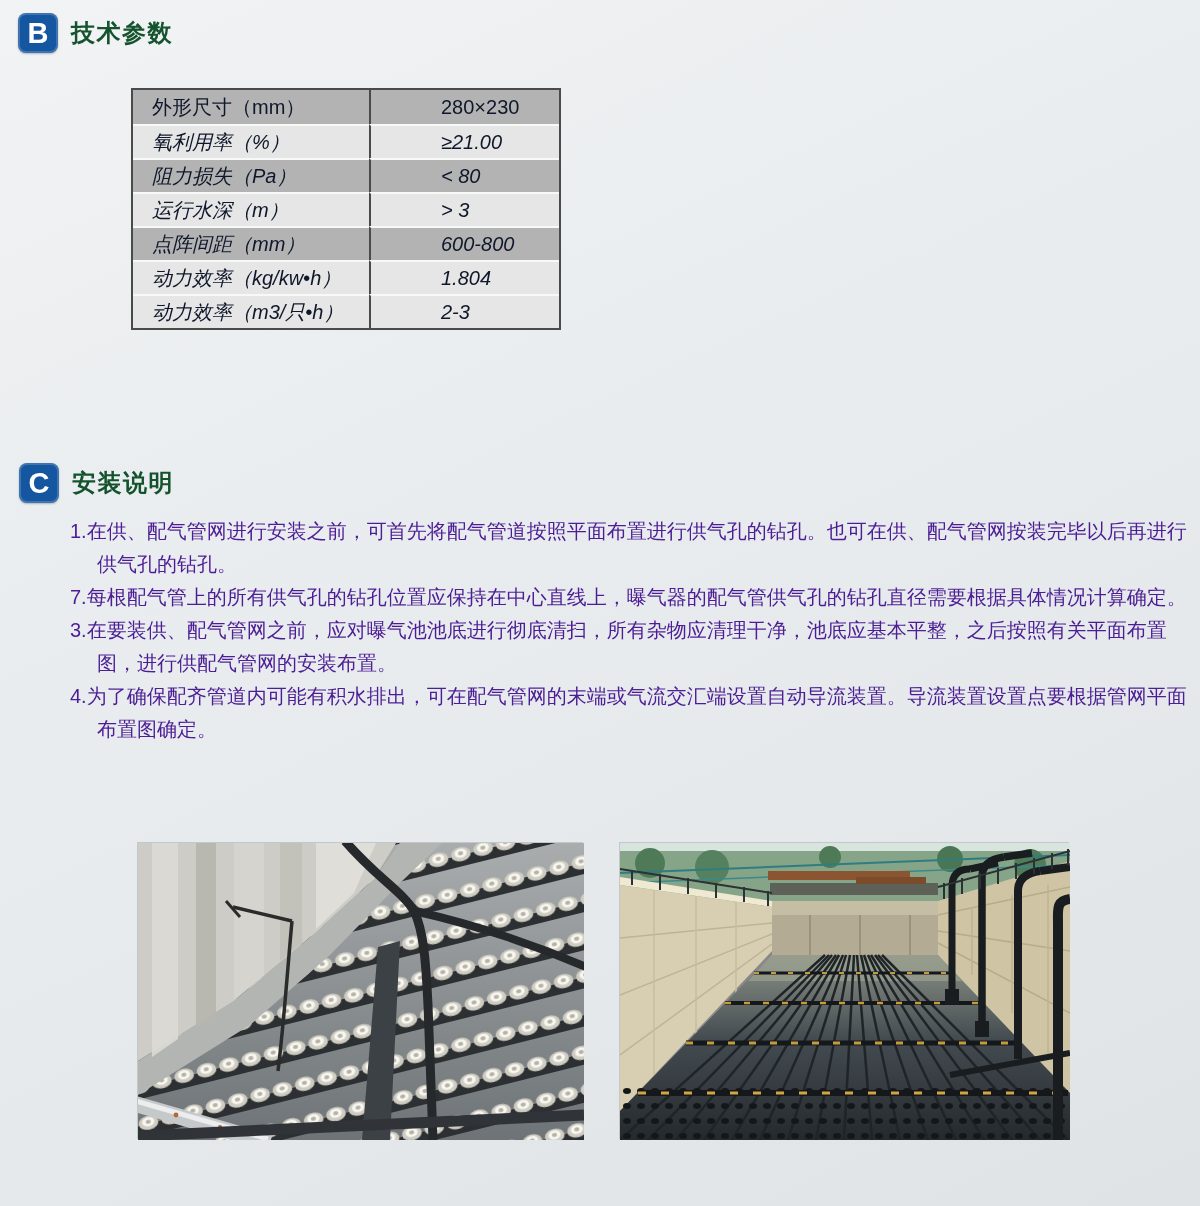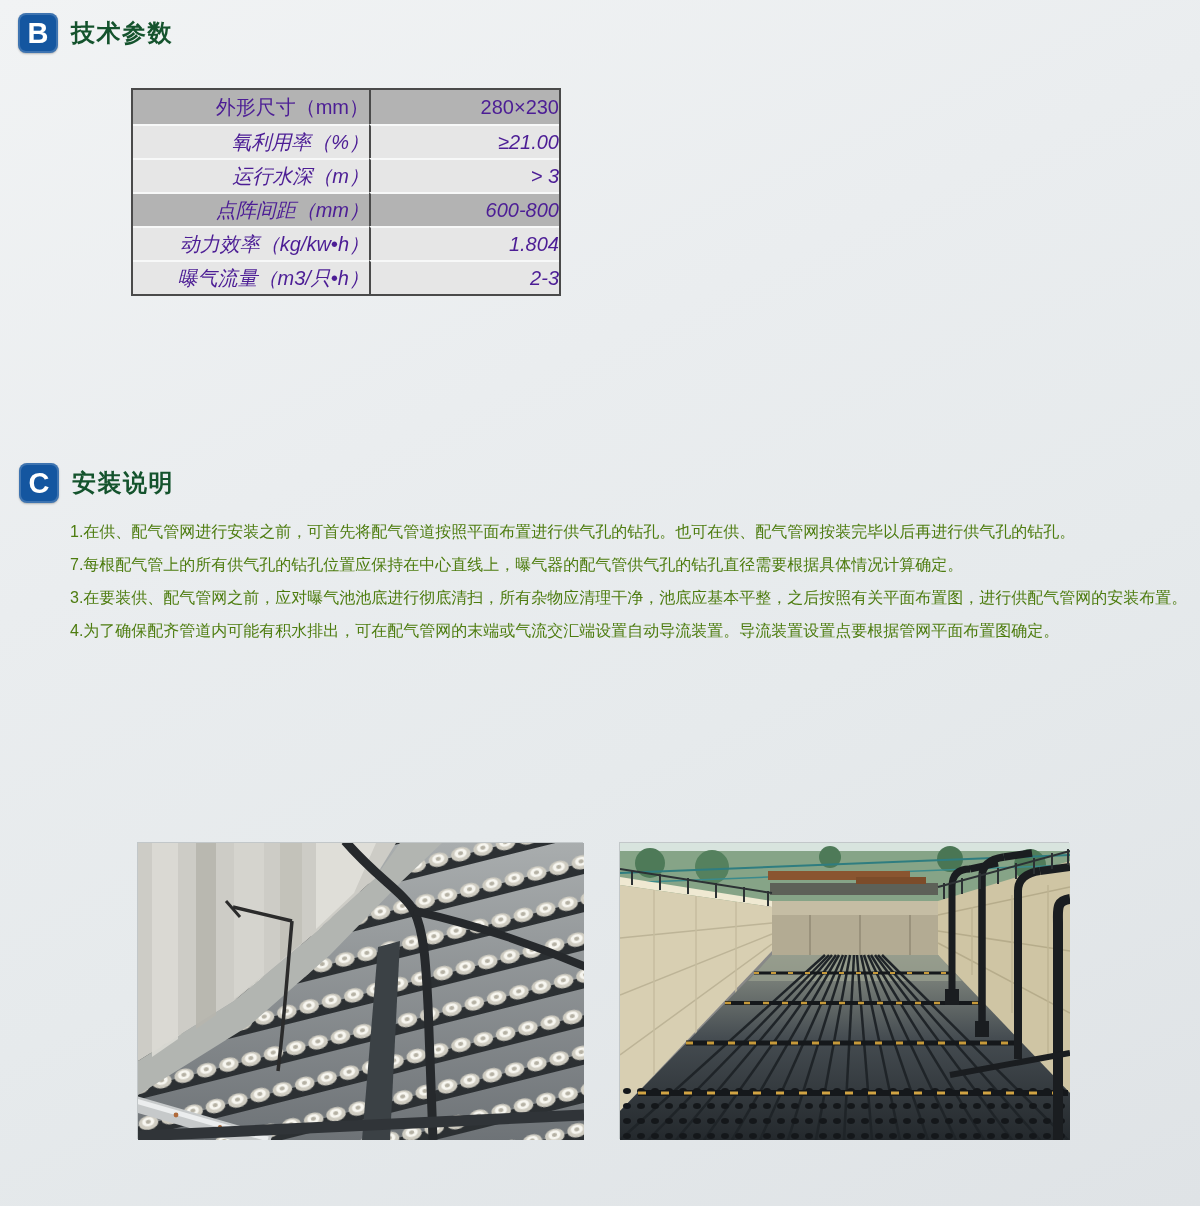--- a/index.html
+++ b/index.html
@@ -24,31 +24,31 @@
   .section-title { font-size:24px; font-weight:bold; color:#14532d; letter-spacing:1.5px; }
   #hdr-tech   { left:18px; top:13px; }
   #hdr-install{ left:19px; top:463px; }
 
   
   .spec-table {
     position:absolute; left:131px; top:88px; width:430px;
     border-collapse:separate; border-spacing:0;
     border:2px solid var(--table-border,#4a4a4a);
   }
-  .spec-table td { height:34px; font-size:20px; color:#4c1d95; vertical-align:middle;text-align:right; }
+  .spec-table td { height:34px; font-size:20px; color:#0f172a; vertical-align:middle; }
   .spec-table td.lbl { width:236px; padding-left:19px; }
-  .spec-table td.val { padding-left:34px; border-left:2px solid var(--table-border,#4a4a4a); }
+  .spec-table td.val { padding-left:70px; border-left:2px solid var(--table-border,#4a4a4a); }
   .spec-table tr.dark  td { background:var(--row-dark,#b3b3b3); }
   .spec-table tr.light td { background:var(--row-light,#e6e6e6); }
   .spec-table tr + tr td { border-top:2px solid #f7f8f8;font-style:italic; }
 
   
   .instructions {
     position:absolute; left:70px; top:515px; width:1122px;
-    list-style:none; font-size:16px; line-height:33px; color:#4d7c0f;
+    list-style:none; font-size:20px; line-height:33px; color:#4c1d95;
   }
   .instructions li { padding-left:27px; text-indent:-27px; }
 
   
   figure.photo { position:absolute; top:842px; margin:0; line-height:0;
     border:1px solid #c2c7c9; background:#888; }
   #photo-left  { left:137px; width:446px; height:297px; }
   #photo-right { left:619px; width:450px; height:297px; }
   figure.photo svg { display:block; }
 </style>
@@ -65,34 +65,38 @@
   <table class="spec-table">
     <tbody id="spec-body">
         <tr class="dark">
       <td class="lbl">外形尺寸（mm）</td>
       <td class="val">280×230</td>
     </tr>
         <tr class="light">
       <td class="lbl">氧利用率（%）</td>
       <td class="val">≥21.00</td>
     </tr>
+        <tr class="dark">
+      <td class="lbl">阻力损失（Pa）</td>
+      <td class="val">&lt; 80</td>
+    </tr>
         <tr class="light">
       <td class="lbl">运行水深（m）</td>
       <td class="val">&gt; 3</td>
     </tr>
         <tr class="dark">
       <td class="lbl">点阵间距（mm）</td>
       <td class="val">600-800</td>
     </tr>
         <tr class="light">
       <td class="lbl">动力效率（kg/kw•h）</td>
       <td class="val">1.804</td>
     </tr>
         <tr class="light">
-      <td class="lbl">曝气流量（m3/只•h）</td>
+      <td class="lbl">动力效率（m3/只•h）</td>
       <td class="val">2-3</td>
     </tr>
       </tbody>
   </table>
 
   <div class="section-header" id="hdr-install">
     <div class="badge">C</div>
     <div class="section-title">安装说明</div>
   </div>
 

